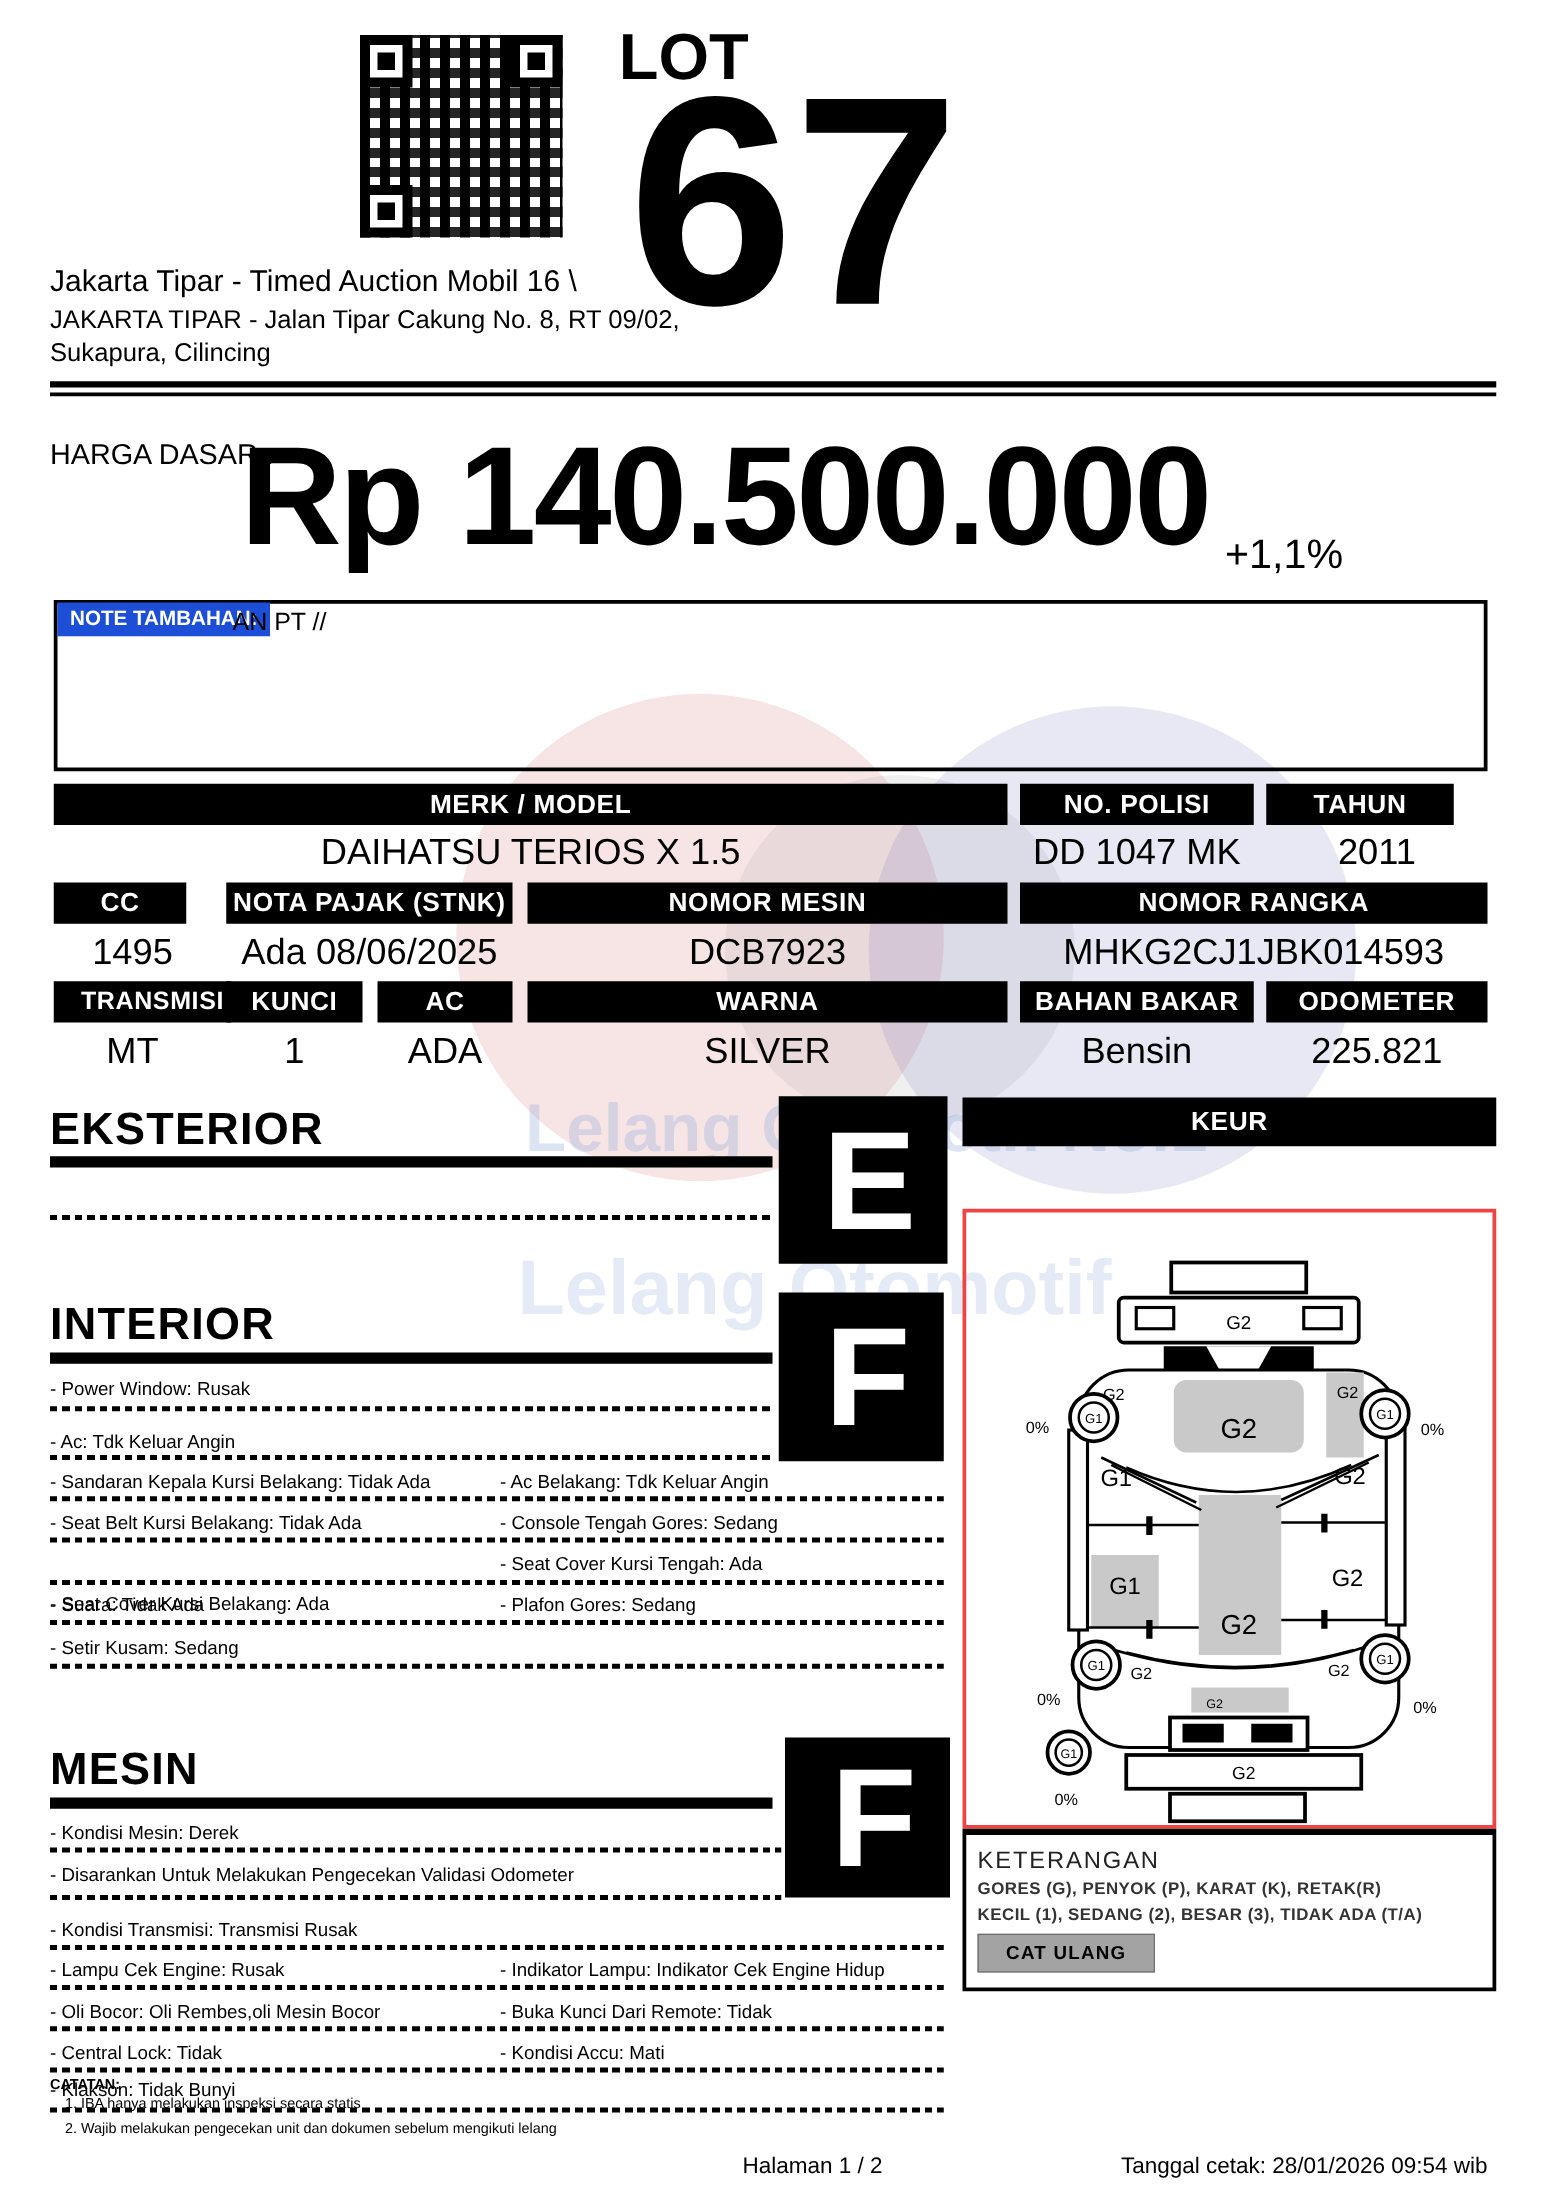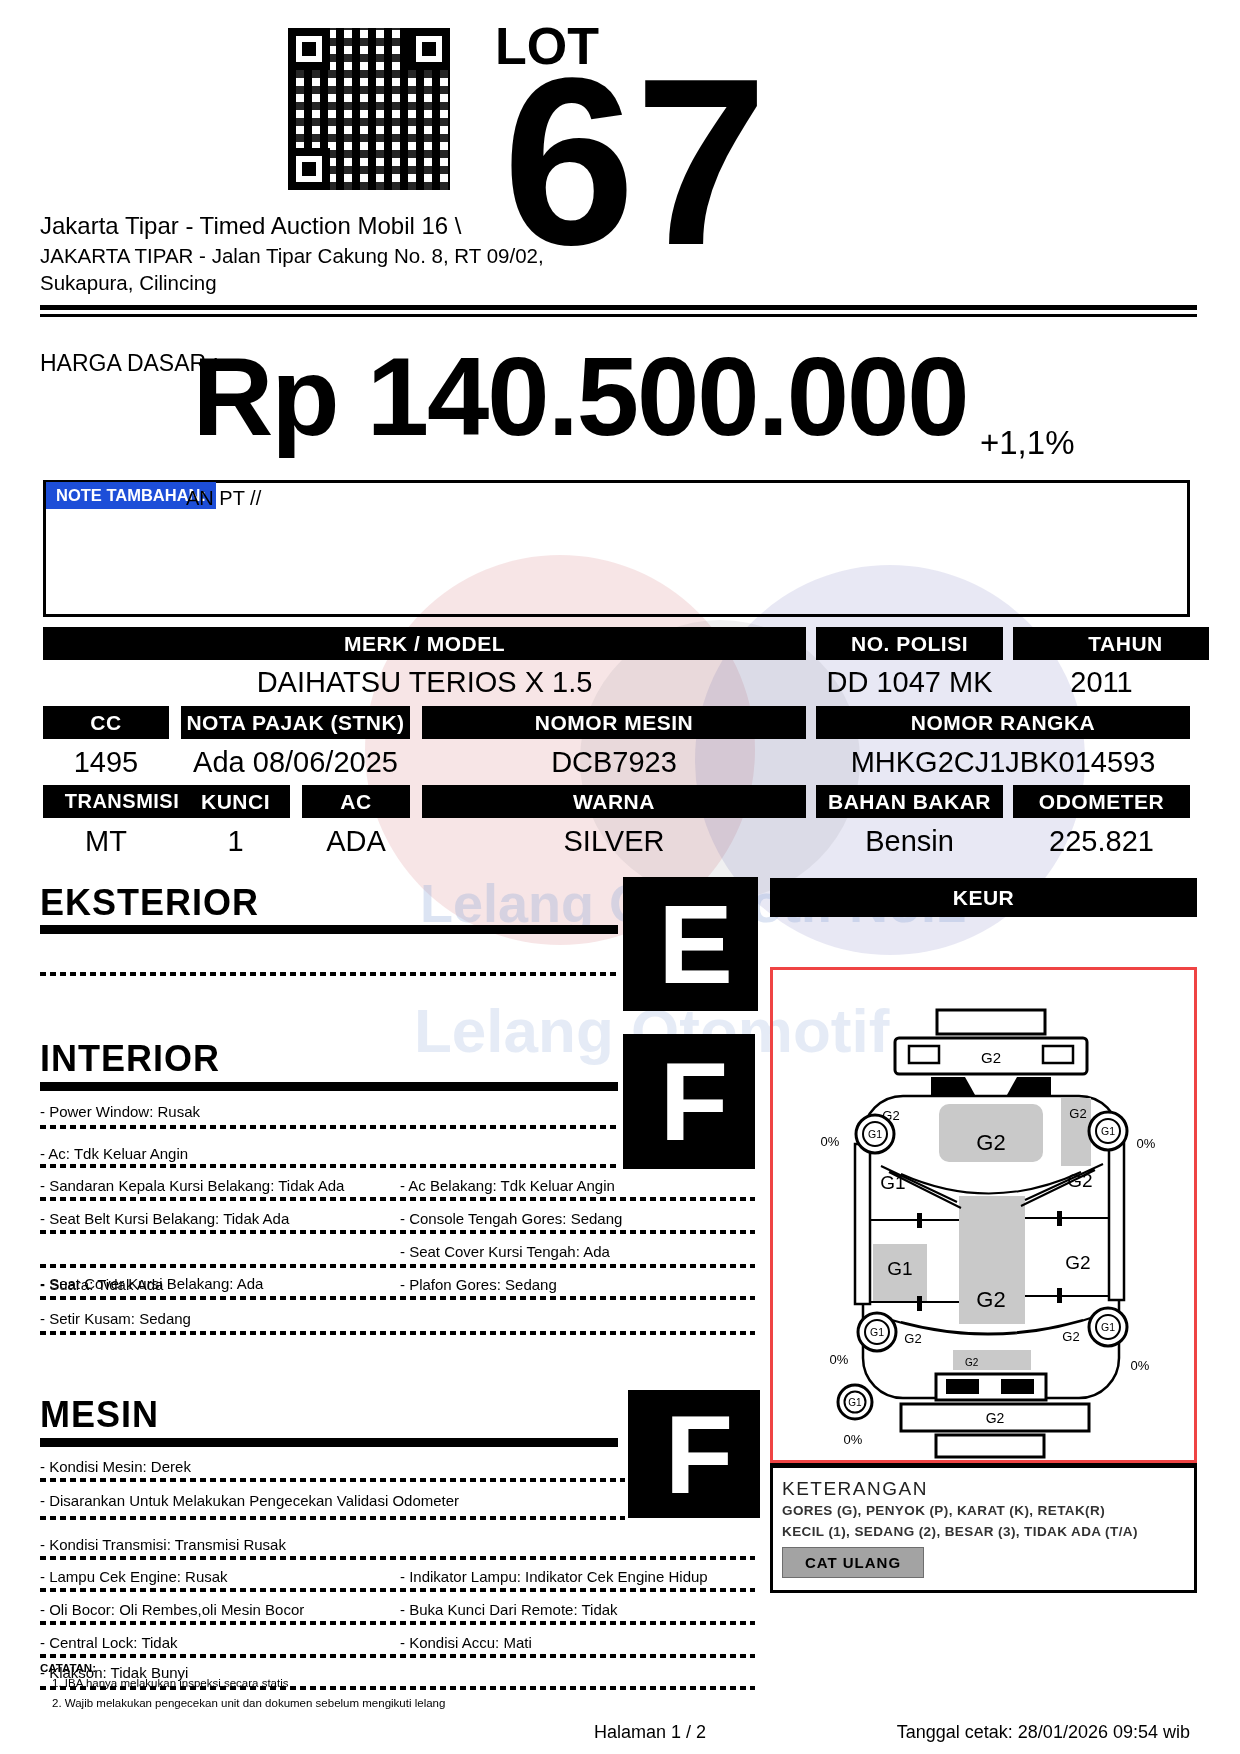--- a/index.html
+++ b/index.html
@@ -54,26 +54,26 @@
   <div class="abs" style="left:40px;top:350px;font-size:23px;">HARGA DASAR :</div>
   <div class="abs" style="left:130px;top:332px;width:900px;font-size:112px;font-weight:bold;letter-spacing:-2px;text-align:center;">Rp 140.500.000</div>
   <div class="abs" style="left:980px;top:424px;font-size:33px;">+1,1%</div>
 
   <div class="abs" style="left:43px;top:480px;width:1147px;height:137px;border:3px solid #000;box-sizing:border-box;"></div>
   <div class="abs" style="left:46px;top:482px;background:#1d4ed8;color:#fff;font-size:16.5px;font-weight:bold;padding:4px 10px;">NOTE TAMBAHAN:</div>
   <div class="abs" style="left:186px;top:487px;font-size:20px;">AN PT //</div>
 
   <div class="hdr" style="left:43px;top:627px;width:763px;">MERK / MODEL</div>
   <div class="hdr" style="left:816px;top:627px;width:187px;">NO. POLISI</div>
-  <div class="hdr" style="left:1013px;top:627px;width:167px;padding-left:29px;">TAHUN</div>
+  <div class="hdr" style="left:1013px;top:627px;width:150px;">TAHUN</div>
   <div class="val" style="left:43px;top:662px;width:763px;">DAIHATSU TERIOS X 1.5</div>
   <div class="val" style="left:816px;top:662px;width:187px;">DD 1047 MK</div>
   <div class="val" style="left:1013px;top:662px;width:177px;">2011</div>
 
-  <div class="hdr" style="left:43px;top:706px;width:126px;">CC</div>
+  <div class="hdr" style="left:43px;top:706px;width:106px;">CC</div>
   <div class="hdr" style="left:181px;top:706px;width:229px;">NOTA PAJAK (STNK)</div>
   <div class="hdr" style="left:422px;top:706px;width:384px;">NOMOR MESIN</div>
   <div class="hdr" style="left:816px;top:706px;width:374px;">NOMOR RANGKA</div>
   <div class="val" style="left:43px;top:742px;width:126px;">1495</div>
   <div class="val" style="left:181px;top:742px;width:229px;">Ada 08/06/2025</div>
   <div class="val" style="left:422px;top:742px;width:384px;">DCB7923</div>
   <div class="val" style="left:816px;top:742px;width:374px;">MHKG2CJ1JBK014593</div>
 
   <div class="hdr" style="left:43px;top:785px;width:126px;font-size:20px;padding-left:16px;">TRANSMISI</div>
   <div class="hdr" style="left:181px;top:785px;width:109px;">KUNCI</div>

